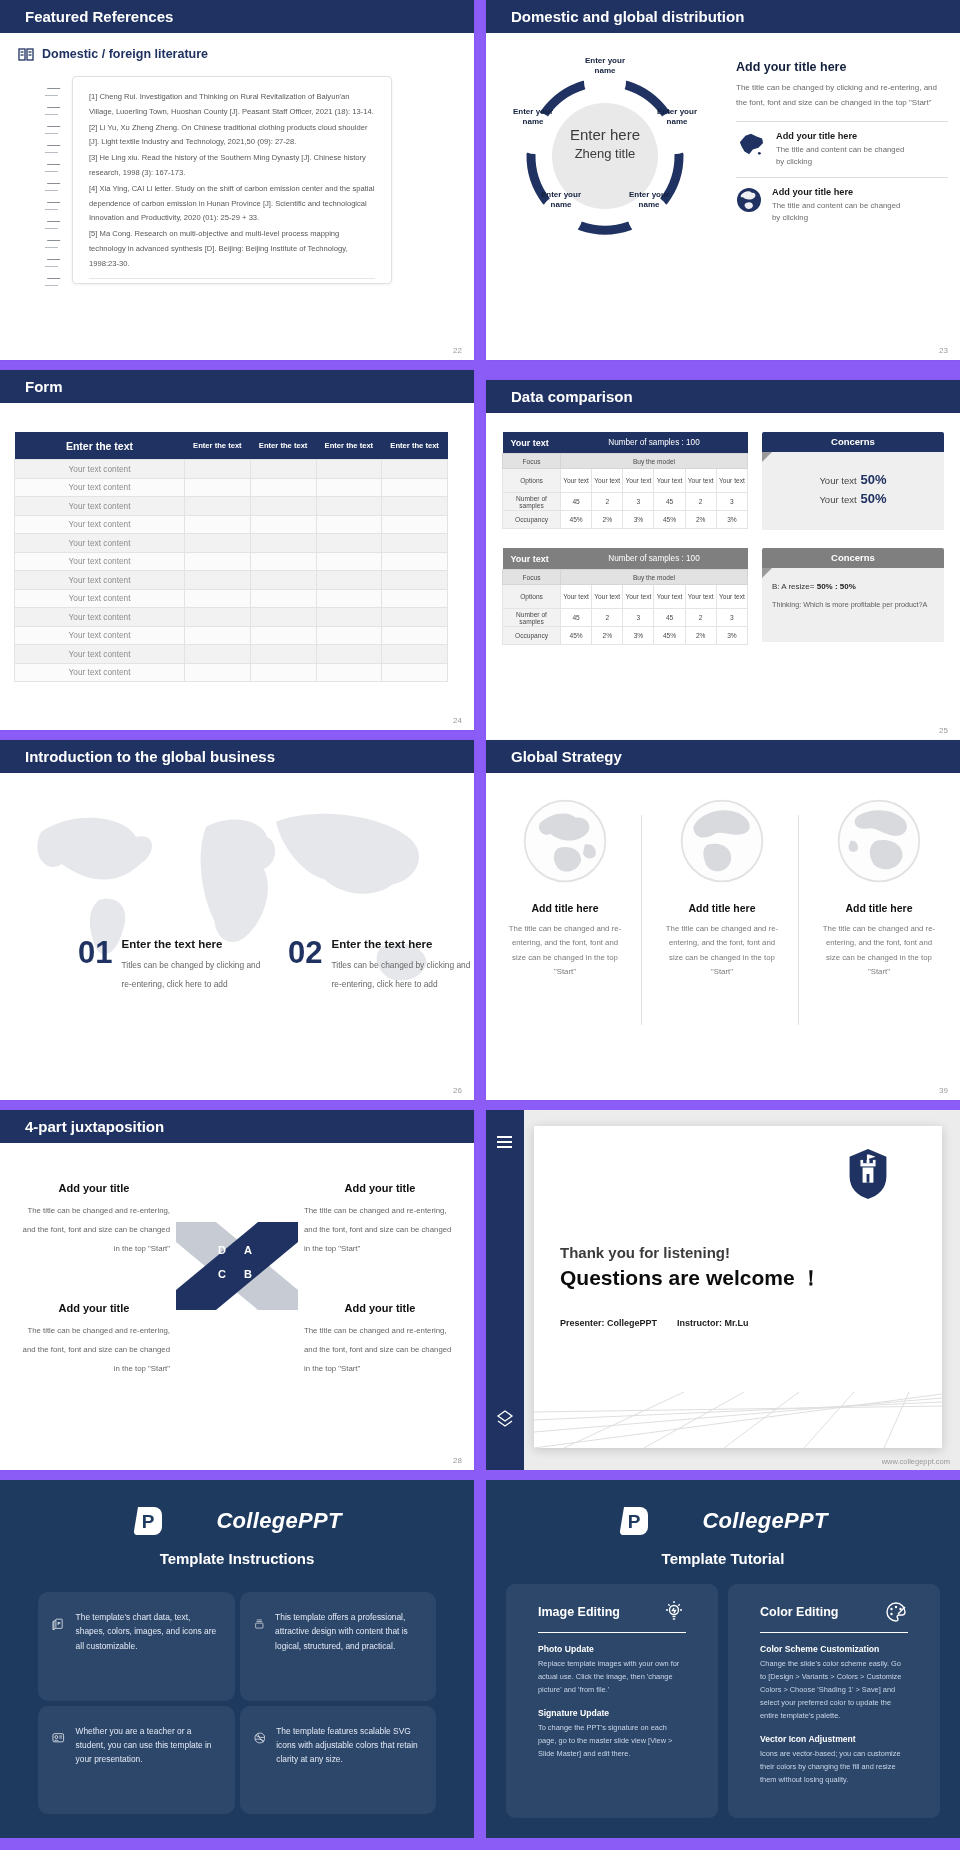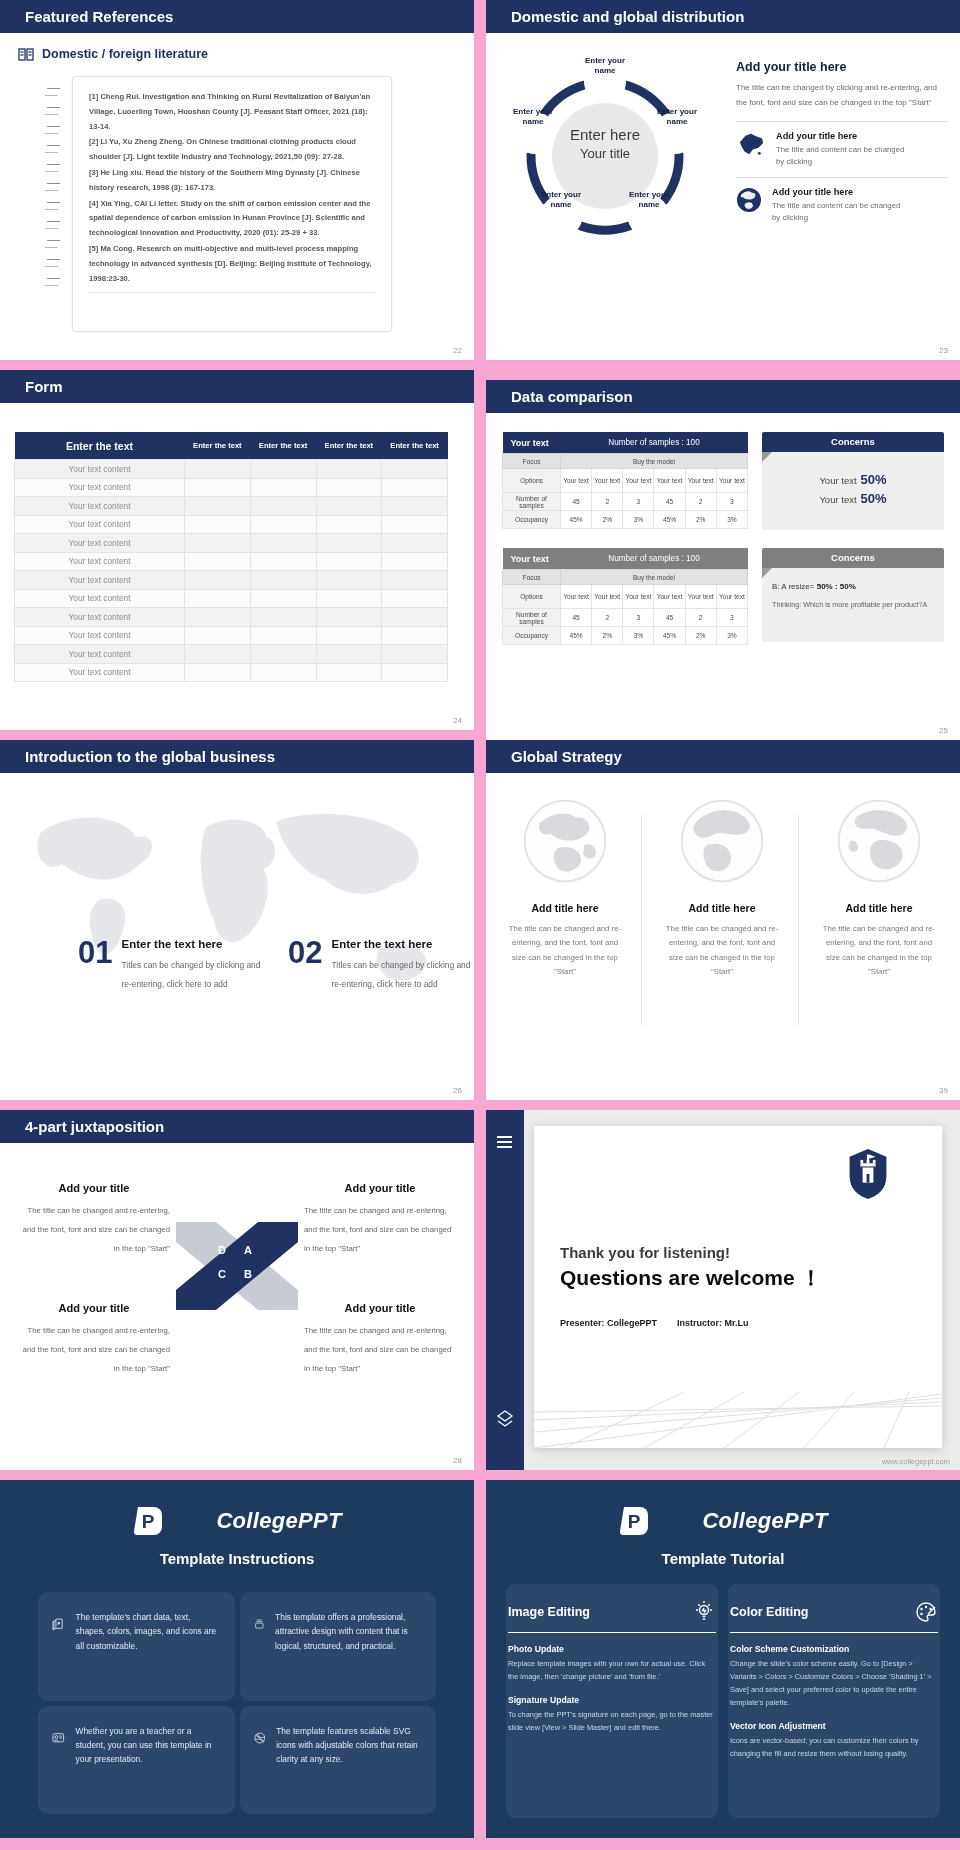--- a/index.html
+++ b/index.html
@@ -1,26 +1,26 @@
 <!DOCTYPE html>
 <html><head>
 <meta charset="utf-8">
 <style>
   html,body{margin:0;padding:0;}
-  .page{position:relative;width:960px;height:1850px;background:#f9a8d4;font-family:"Liberation Sans",sans-serif;overflow:hidden;}
+  .page{position:relative;width:960px;height:1850px;background:#8b5cf6;font-family:"Liberation Sans",sans-serif;overflow:hidden;}
   .cell{position:absolute;width:474px;height:360px;}
   .slide{position:relative;width:100%;height:100%;background:#fff;overflow:hidden;box-shadow:0 0 2px rgba(0,0,0,.08);}
   .sh{height:33px;background:#1f3261;color:#fff;font-weight:700;font-size:15px;line-height:33px;padding-left:25px;}
   .pagenum{position:absolute;right:12px;bottom:5px;font-size:8px;color:#9a9a9a;}
 
   
   .fr-head{position:absolute;left:18px;top:47px;display:flex;align-items:center;gap:8px;color:#1f3261;font-weight:700;font-size:12.5px;}
   .fr-clips{position:absolute;left:46px;top:88px;display:flex;flex-direction:column;gap:11px;}
   .clip{width:13px;height:6px;border-top:1.6px solid #8a8f96;border-bottom:1.6px solid #b9bdc3;transform:skewX(-18deg);}
-  .fr-card{position:absolute;left:72px;top:76px;width:320px;height:256px;background:#fff;border:1px solid #e1e1e1;border-radius:4px;box-shadow:0 1px 3px rgba(0,0,0,.06);padding:13px 16px;box-sizing:border-box;font-weight:bold;}
+  .fr-card{position:absolute;left:72px;top:76px;width:320px;height:208px;background:#fff;border:1px solid #e1e1e1;border-radius:4px;box-shadow:0 1px 3px rgba(0,0,0,.06);padding:13px 16px;box-sizing:border-box;}
   .fr-card p{margin:0 0 1px;font-size:7.6px;line-height:1.95;color:#585858;}
   .fr-rule{border-top:1px solid #e6e6e6;margin-top:6px;}
 
   
   .diag{position:absolute;left:4px;top:38px;width:230px;height:236px;}
   .diag svg{position:absolute;left:0;top:0;}
   .dnode{position:absolute;width:46px;margin-left:-23px;margin-top:-14px;text-align:center;font-weight:700;font-size:8px;line-height:1.2;color:#14213d;}
   .dcenter{position:absolute;left:45px;top:88px;width:140px;text-align:center;color:#3c3c3c;}
   .dcenter .l1{font-size:15px;}
   .dcenter .l2{font-size:13px;margin-top:3px;}
@@ -103,21 +103,21 @@
 
   
   .panel{position:absolute;width:474px;height:358px;background:#1e3a5f;color:#fff;}
   .brand{display:flex;justify-content:center;align-items:center;gap:9px;padding-top:25px;}
   .brandword{font-size:22px;font-weight:800;font-style:italic;letter-spacing:.3px;margin-left:43px;}
   .ptitle{text-align:center;font-size:15px;font-weight:700;margin-top:13px;}
   .igrid{position:absolute;left:38px;right:38px;top:112px;bottom:24px;display:grid;grid-template-columns:1fr 1fr;grid-template-rows:1fr 1fr;gap:5px;}
   .icard{background:rgba(255,255,255,.07);border-radius:10px;padding:18px 14px 10px;display:flex;gap:11px;}
   .icard span{font-size:8.4px;line-height:1.7;color:#e3eaf5;}
   .tgrid{position:absolute;left:20px;right:20px;top:104px;bottom:20px;display:grid;grid-template-columns:1fr 1fr;gap:10px;}
-  .tcard{background:rgba(255,255,255,.07);border-radius:9px;padding:16px 2px;}
+  .tcard{background:rgba(255,255,255,.07);border-radius:9px;padding:16px 32px;}
   .thead{display:flex;justify-content:space-between;align-items:center;border-bottom:1.5px solid #fff;padding-bottom:8px;}
   .thead b{font-size:12.5px;}
   .tsec b{display:block;font-size:8.6px;margin:11px 0 4px;}
   .tsec span{display:block;font-size:7.4px;color:#c9d6e8;line-height:1.75;}
   svg{display:block;}
 </style>
 </head>
 <body>
 
 <div class="page">
@@ -184,21 +184,21 @@
             <circle cx="158.5" cy="178" r="21"></circle>
           </g>
         </svg>
         <div class="dnode" style="left:115px;top:32px;">Enter your name</div>
         <div class="dnode" style="left:187px;top:83px;">Enter your name</div>
         <div class="dnode" style="left:43px;top:83px;">Enter your name</div>
         <div class="dnode" style="left:71px;top:166px;">Enter your name</div>
         <div class="dnode" style="left:159px;top:166px;">Enter your name</div>
         <div class="dcenter">
           <div class="l1">Enter here</div>
-          <div class="l2">Your title</div>
+          <div class="l2">Zheng title</div>
         </div>
       </div>
       <div class="dist-r">
         <h3>Add your title here</h3>
         <div class="body">The title can be changed by clicking and re-entering, and the font, font and size can be changed in the top "Start"</div>
         <div class="ditem">
           <svg width="30" height="26" viewBox="0 0 32 28">
               <path fill="#1f3261" d="M4,12 L10,5 L16,3 L22,6 L28,8 L29,13 L24,18 L18,20 L14,25 L9,22 L6,17 Z"></path>
               <circle cx="25" cy="24" r="1.5" fill="#1f3261"></circle>
             </svg>

